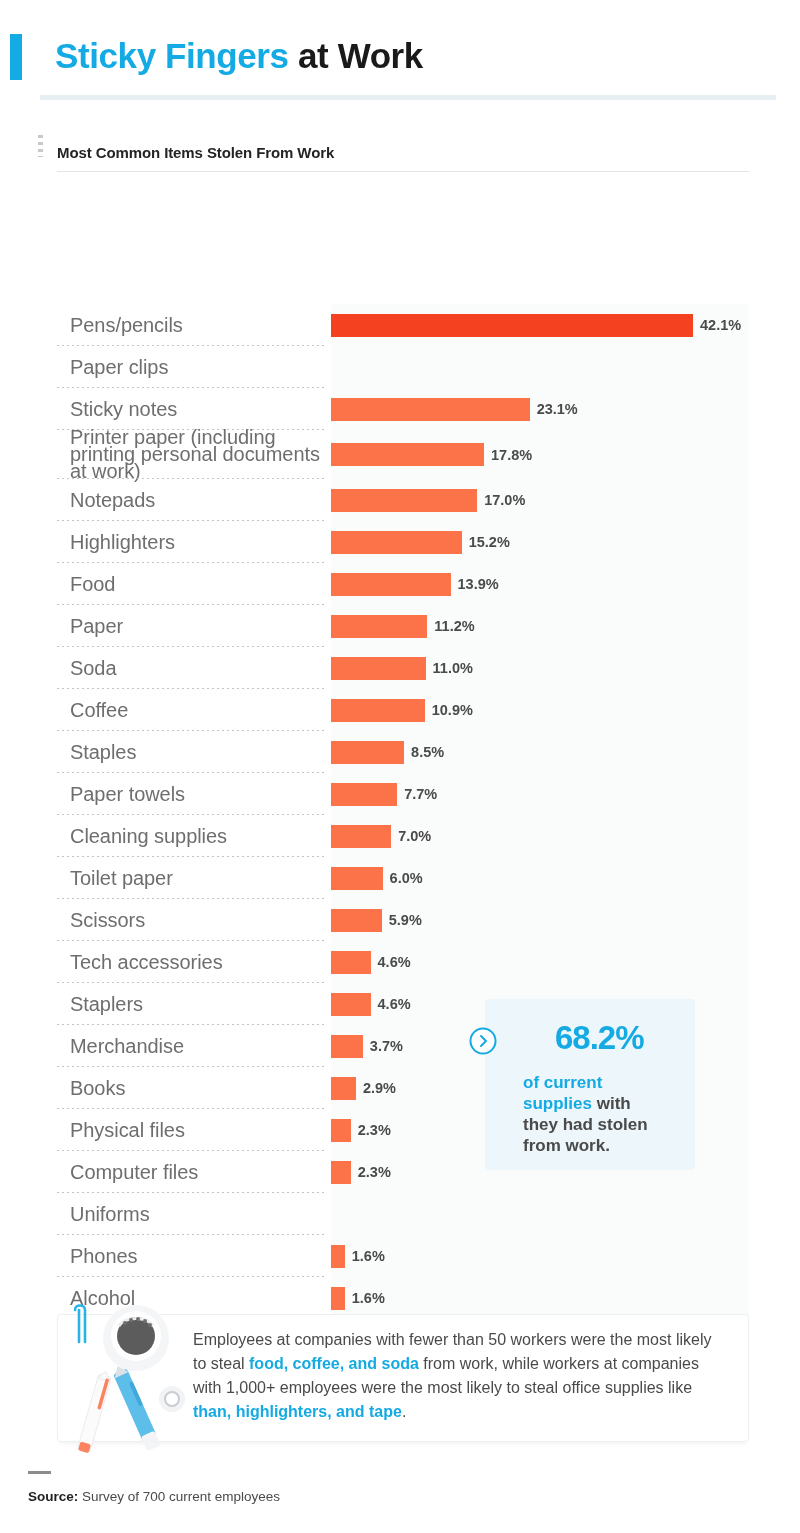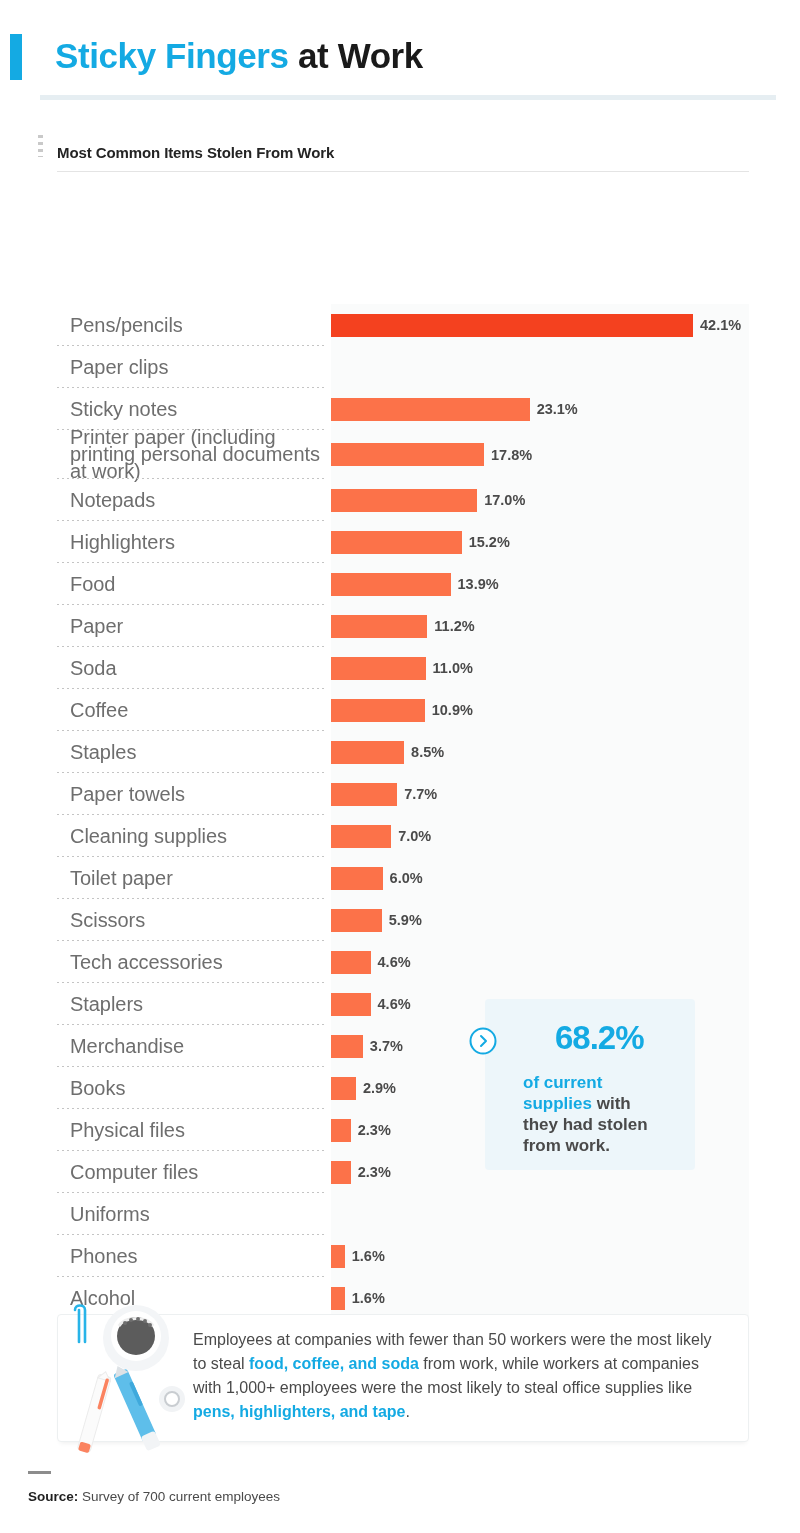--- a/index.html
+++ b/index.html
@@ -496,21 +496,21 @@
 
       <g transform="rotate(-24 80 115)">
         <rect x="73" y="72" width="15" height="74" rx="3" fill="#5EBEEA"></rect>
         <path d="M73 76 L80.5 66 L88 76 Z" fill="#DDE2E6"></path>
         <rect x="84" y="86" width="4" height="26" rx="2" fill="#3FA9DC"></rect>
         <rect x="73" y="140" width="15" height="16" rx="3" fill="#F2F4F6"></rect>
       </g>
     </svg>
   </div>
   <div class="note-text">
-    <span>Employees at companies with fewer than 50 workers were the most likely to steal </span><span class="blue">food, coffee, and soda</span><span> from work, while workers at companies with 1,000+ employees were the most likely to steal office supplies like </span><span class="blue">pens, highlighters, and tape</span><span>.</span>
+    <span>Employees at companies with fewer than 50 workers were the most likely to steal </span><span class="blue">food, coffee, and soda</span><span> from work, while workers at companies with 1,000+ employees were the most likely to steal office supplies like </span><span class="blue">than, highlighters, and tape</span><span>.</span>
   </div>
 
   <div class="src-rule"></div>
   <div class="source">
     <b>Source:</b><span> Survey of 700 current employees</span>
   </div>
 
 </div>
 
 </body></html>

